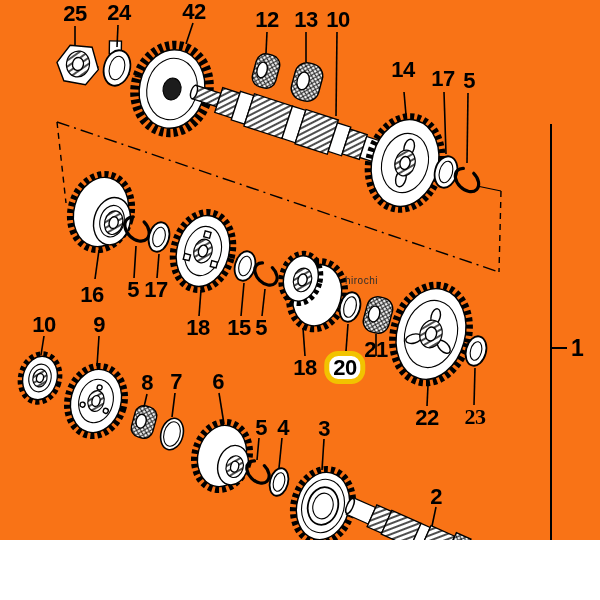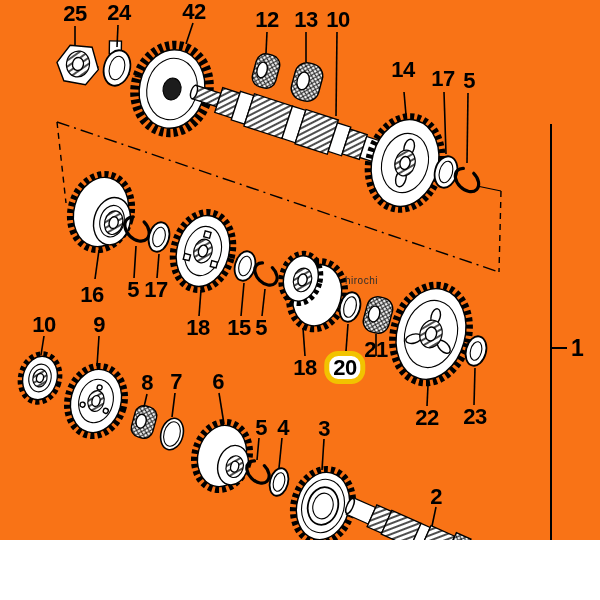--- a/index.html
+++ b/index.html
@@ -313,21 +313,21 @@
       <span class="plabel" style="left: 261px; top: 317px;">5</span>
       <span class="plabel" style="left: 44px; top: 314px;">10</span>
       <span class="plabel" style="left: 99px; top: 314px;">9</span>
       <span class="plabel" style="left: 147px; top: 372px;">8</span>
       <span class="plabel" style="left: 176px; top: 371px;">7</span>
       <span class="plabel" style="left: 218px; top: 371px;">6</span>
       <span class="plabel" style="left: 305px; top: 357px;">18</span>
       <span class="plabel hl" style="left: 345px; top: 351px;">20</span>
       <span class="plabel" style="left: 376px; top: 339px;">21</span>
       <span class="plabel" style="left: 427px; top: 407px; text-align: center;">22</span>
-      <span class="plabel" style="left: 475px; top: 406px;">23</span>
+      <span class="plabel" style="left: 475px; top: 406px; font-family: Liberation Serif, serif;">23</span>
       <span class="plabel" style="left: 261px; top: 417px;">5</span>
       <span class="plabel" style="left: 283px; top: 417px;">4</span>
       <span class="plabel" style="left: 324px; top: 418px;">3</span>
       <span class="plabel" style="left: 436px; top: 486px;">2</span>
     </div>
 
 <span class="watermark">hirochi</span>
 <span class="bracket-label">1</span>
 
 </div>

